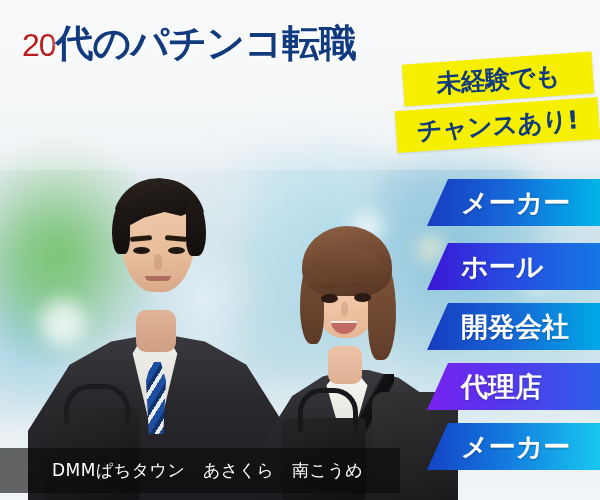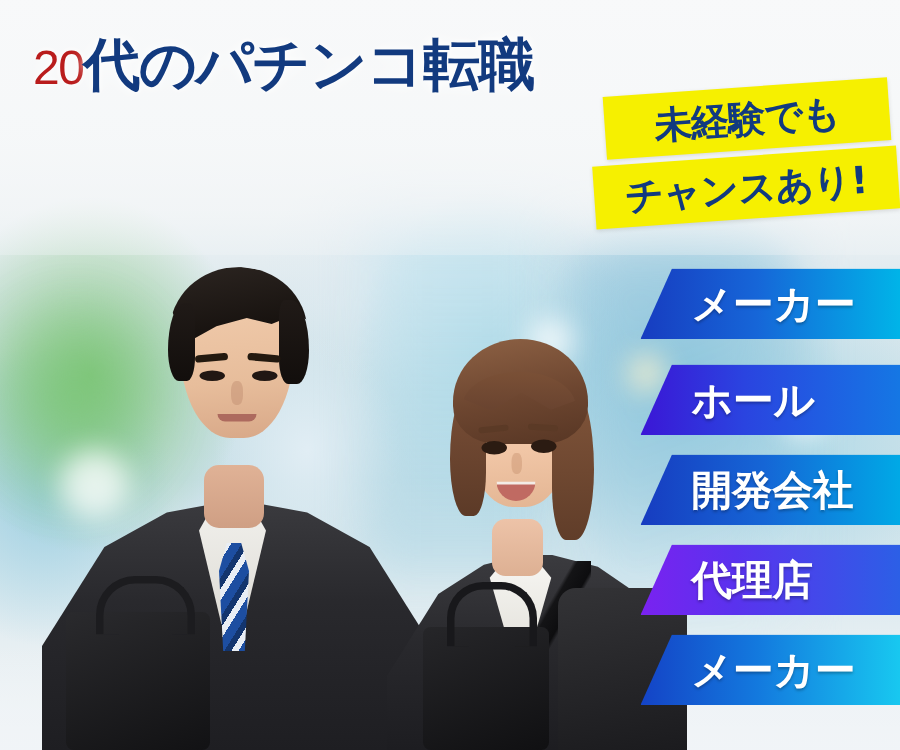--- a/index.html
+++ b/index.html
@@ -462,14 +462,17 @@
   <div class="cat-btn" id="cat-btn-2">
     <span class="cat-label">開発会社</span>
   </div>
   <div class="cat-btn" id="cat-btn-3">
     <span class="cat-label">代理店</span>
   </div>
   <div class="cat-btn" id="cat-btn-4">
     <span class="cat-label">メーカー</span>
   </div>
 
+  <div id="caption-bar">
+    <span id="caption-text">DMMぱちタウン　あさくら　南こうめ</span>
+  </div>
 
 </div>
 
 </body></html>

